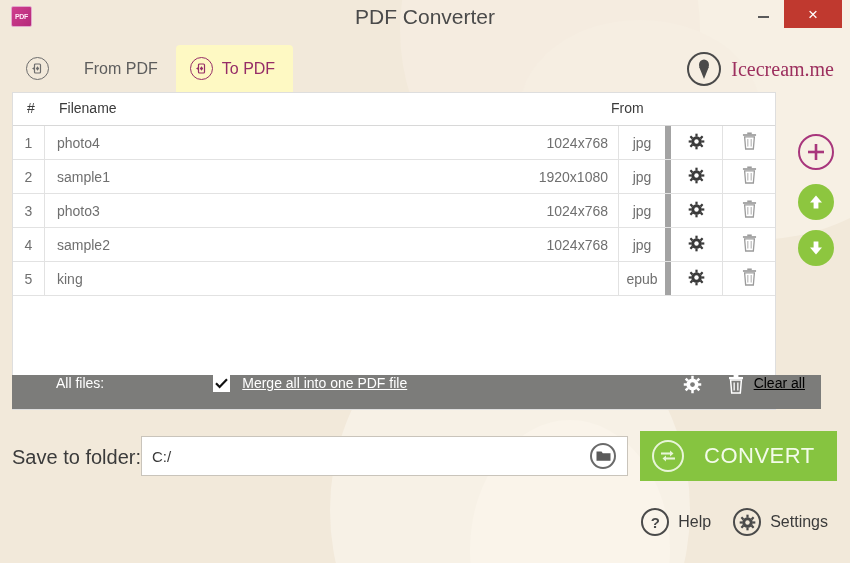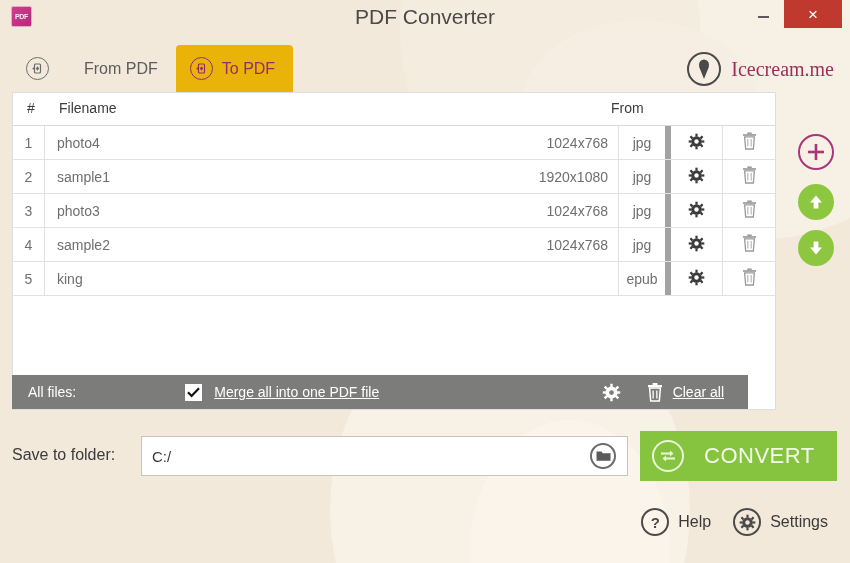--- a/index.html
+++ b/index.html
@@ -73,21 +73,21 @@
   }
   .tab {
     height: 47px;
     padding: 0 18px 0 14px;
     display: flex; align-items: center; gap: 9px;
     cursor: pointer;
     font-size: 16px;
   }
   .tab.inactive { color: #5d5d5d; background: transparent; gap: 35px; }
   .tab.active {
-    color: #962d67; background: #eab308;
+    color: #962d67; background: #fef9c3;
     border-radius: 4px 4px 0 0;
   }
   .tab-ic {
     width: 23px; height: 23px; border-radius: 50%;
     border: 1.6px solid #6d6d6d;
     display: flex; align-items: center; justify-content: center;
     flex: 0 0 auto;
   }
   .tab.active .tab-ic { border-color: #962d67; }
   .tab-ic svg { display:block; }
@@ -136,56 +136,57 @@
     border-right: 1px solid #e2e2e2; cursor: pointer;
   }
   .c-del {
     width: 52px; display: flex; align-items: center; justify-content: center;
     cursor: pointer;
   }
 
   
   .allbar {
     position: absolute; left: 12px; top: 375px;
-    width: 736px; height: 34px;
+    width: 809px; height: 34px;
     background: #7c7c7a;
-    display: flex; align-items: center;
+    display: flex; align-items: flex-start;
     color: #ffffff; font-size: 14px;
     z-index: 6;
+    padding-left: 28px;
   }
   .allbar .lbl { margin-left: 16px; }
   .chk {
     width: 17px; height: 17px; background: #fff; margin-left: 109px;
     display: flex; align-items: center; justify-content: center;
     cursor: pointer;
   }
   .chk svg { display: block; }
   .merge-link {
     margin-left: 12px; text-decoration: underline; cursor: pointer; color: #fff;
   }
   .allbar .spacer { flex: 1; }
   .bar-gear { margin-right: 26px; cursor: pointer; display:flex; }
   .bar-trash { margin-right: 10px; cursor: pointer; display:flex; }
-  .clear-all { margin-right: 24px; text-decoration: underline; cursor: pointer; color: #ffffff; }
+  .clear-all { margin-right: 16px; text-decoration: underline; cursor: pointer; color: #000000; }
 
   
   .side-btn {
     position: absolute; right: 16px;
     width: 36px; height: 36px; border-radius: 50%;
     display: flex; align-items: center; justify-content: center;
     cursor: pointer; z-index: 7;
   }
   .btn-add { top: 134px; border: 2px solid #a8367c; background: transparent; }
   .btn-up { top: 184px; background: #8dc63f; }
   .btn-down { top: 230px; background: #8dc63f; }
 
   
   .save-label {
     position: absolute; left: 12px; top: 446px;
-    font-size: 16px; color: #3b3b3b; z-index: 6;
+    font-size: 20px; color: #3b3b3b; z-index: 6;
   }
   .folder-field {
     position: absolute; left: 141px; top: 436px;
     width: 487px; height: 40px;
     background: #fff; border: 1px solid #c9c4bb;
     display: flex; align-items: center; z-index: 6;
   }
   .folder-field .val {
     margin-left: 10px; font-size: 15px; color: #3b3b3b; flex: 1;
   }

